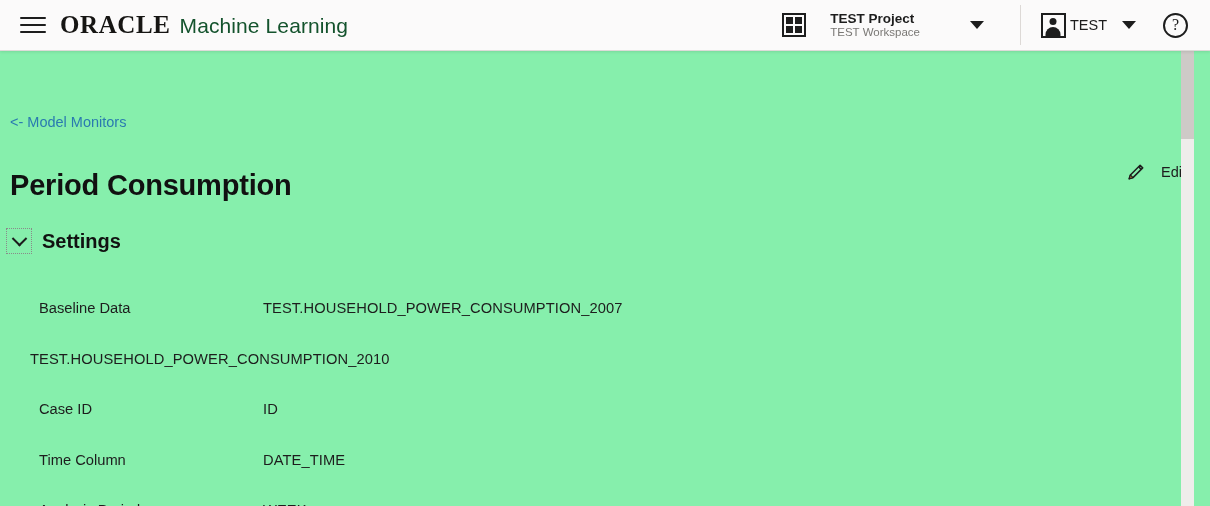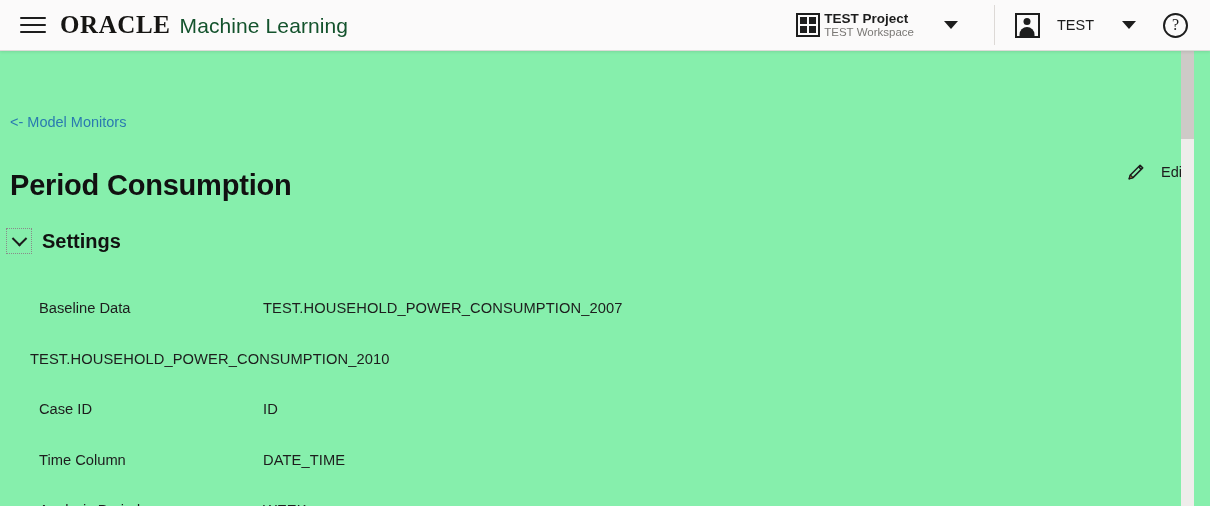--- a/index.html
+++ b/index.html
@@ -66,21 +66,21 @@
     font-weight: 400;
     color: #14532d;
     letter-spacing: 0.1px;
   }
 
   .header-spacer { flex: 1 1 auto; }
 
   .proj-selector {
     display: flex;
     align-items: center;
-    gap: 4px;
+    gap: 24px;
     cursor: pointer;
     padding: 3px 6px;
     margin-right: 4px;
   }
   .grid-icon {
     width: 24px; height: 24px;
     border: 2px solid #1d1d1d;
     display: grid;
     grid-template-columns: 1fr 1fr;
     grid-template-rows: 1fr 1fr;
@@ -108,21 +108,21 @@
     width: 1px;
     height: 40px;
     background: #ddd9d6;
     margin: 0 20px 0 26px;
     flex: none;
   }
 
   .user-selector {
     display: flex;
     align-items: center;
-    gap: 17px;
+    gap: 4px;
     cursor: pointer;
   }
   .user-icon {
     width: 25px; height: 25px;
     border: 2px solid #1d1d1d;
     position: relative;
     flex: none;
   }
   .user-icon::before {
     content: "";

